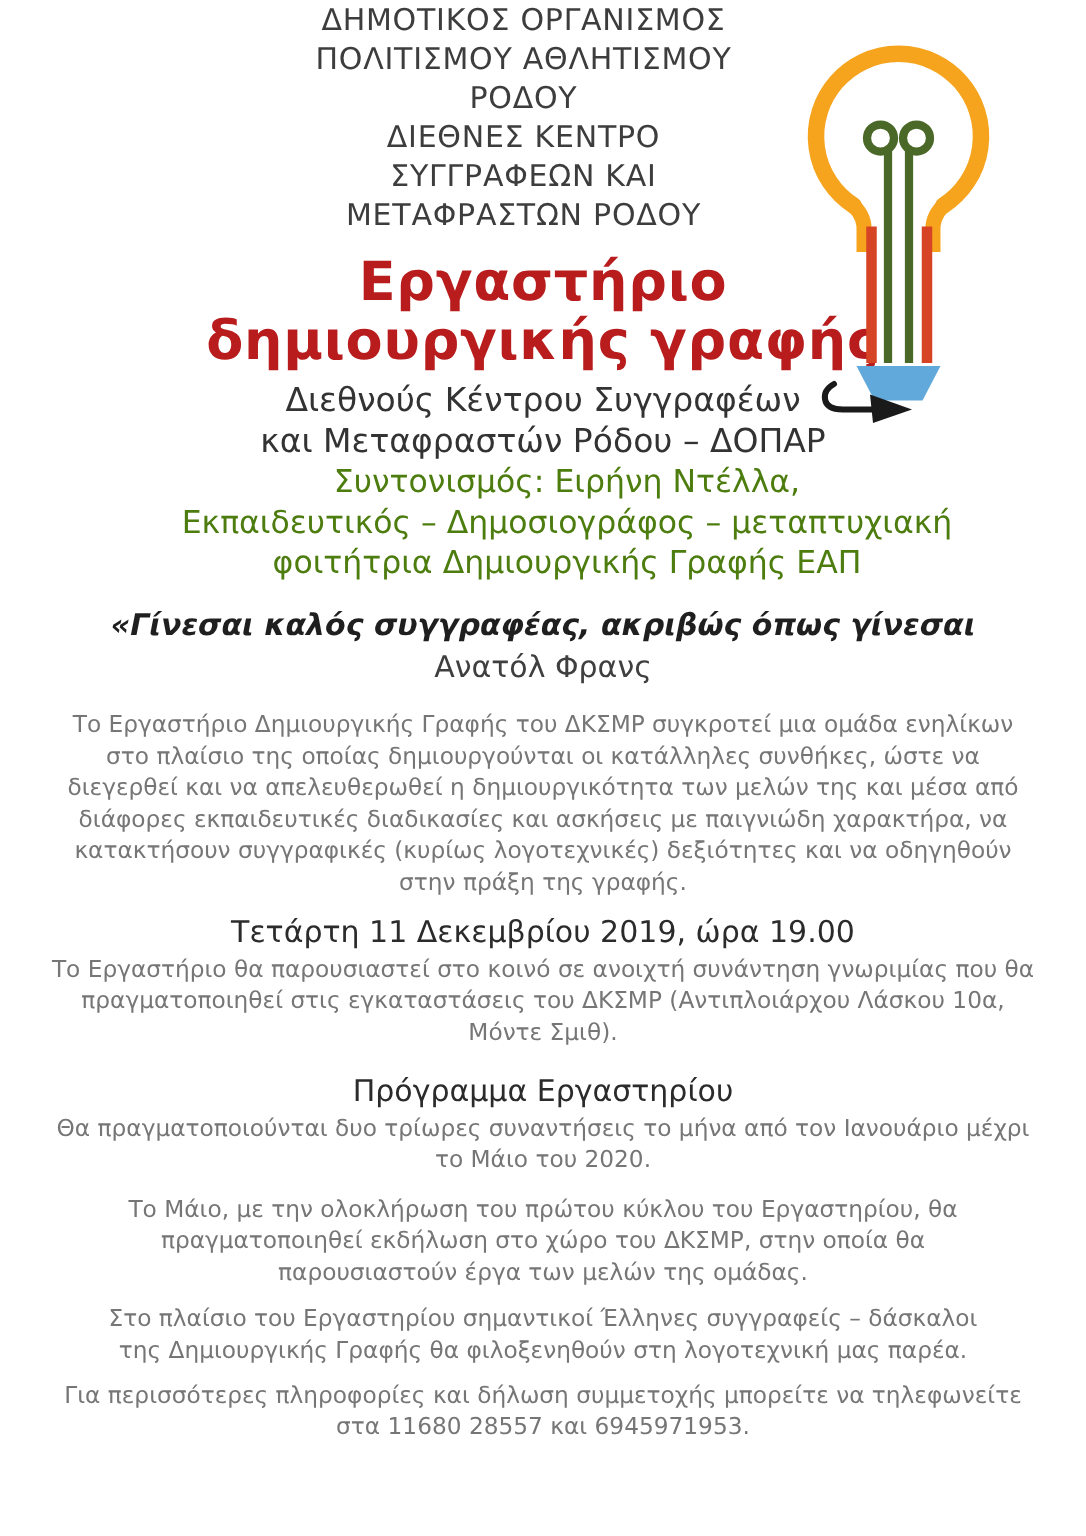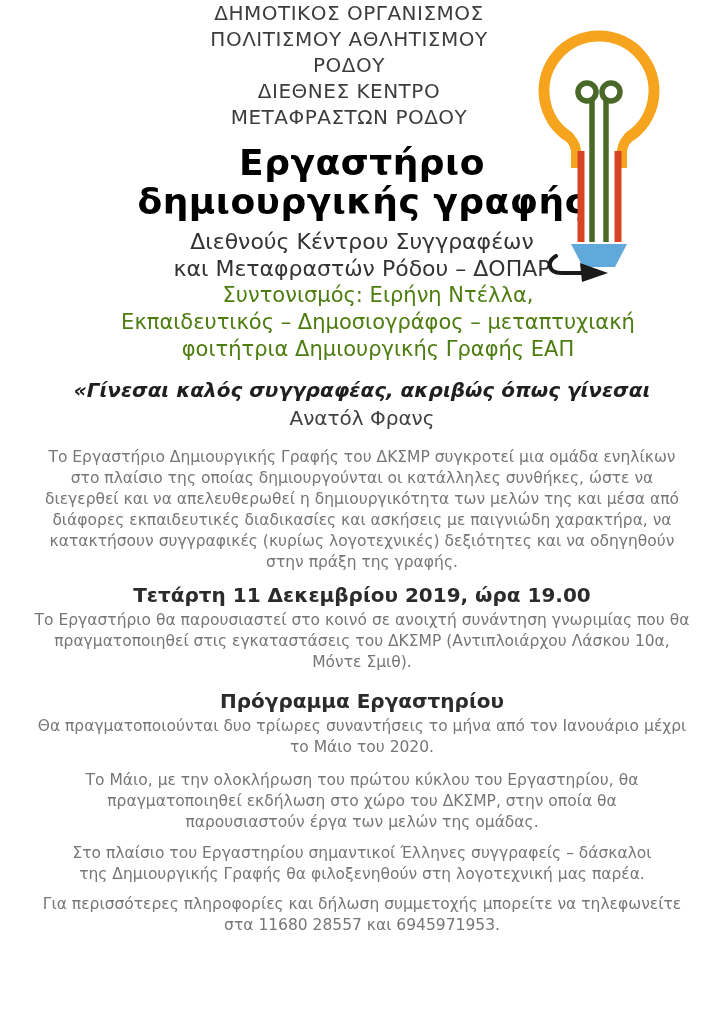--- a/index.html
+++ b/index.html
@@ -14,21 +14,21 @@
     box-sizing:border-box;
   }
   .org-header{
     font-size:20px;line-height:26px;
     color:#3d3d3d;letter-spacing:0.5px;
     padding-right:26px;
   }
   .main-title{
     margin-top:13px;
     font-size:36px;line-height:39px;
-    font-weight:bold;color:#000000;
+    font-weight:bold;color:#b91c1c;
     letter-spacing:0.5px;
   }
   .subtitle{margin-top:7px;}
   .subtitle .bold-line{
     font-size:22px;line-height:27px;
     font-weight:normal;color:#333333;
   }
   .subtitle .reg-line{
     font-size:21px;line-height:27px;
     color:#4d7c0f;
@@ -45,21 +45,21 @@
     color:#3f3f3f;
   }
   p.body-text{
     margin:3px auto;
     font-size:15.5px;line-height:21px;
     color:#767676;
   }
   .h-bold{
     margin:0 auto;
     font-size:20px;line-height:25px;
-    font-weight:bold;color:#2b2b2b;
+    font-weight:normal;color:#2b2b2b;
   }
   #intro-par{margin-top:15px;max-width:656px;}
   #date-heading{margin-top:10px;}
   #presentation-par{margin-top:2px;max-width:664px;}
   #program-heading{margin-top:16px;}
   #program-par{margin-top:2px;max-width:656px;}
   #may-par{margin-top:12px;max-width:600px;}
   #guests-par{margin-top:10px;max-width:610px;}
   #contact-par{margin-top:9px;max-width:644px;}
   .logo{
@@ -91,20 +91,21 @@
 
     <path d="M 36 241 Q 29 245 30 251 Q 31 258 42 258 L 68 258" fill="none" stroke-width="4" stroke-linecap="round" stroke="#1A1A1A"></path>
     <polygon points="60,248 88,258 62,267" fill="#1A1A1A"></polygon>
   </svg>
 
   <div class="org-header">
     <div>ΔΗΜΟΤΙΚΟΣ ΟΡΓΑΝΙΣΜΟΣ</div>
     <div>ΠΟΛΙΤΙΣΜΟΥ ΑΘΛΗΤΙΣΜΟΥ</div>
     <div>ΡΟΔΟΥ</div>
     <div>ΔΙΕΘΝΕΣ ΚΕΝΤΡΟ</div>
+    <div>ΣΥΓΓΡΑΦΕΩΝ ΚΑΙ</div>
     <div>ΜΕΤΑΦΡΑΣΤΩΝ ΡΟΔΟΥ</div>
   </div>
 
   <div class="main-title">
     <div>Εργαστήριο</div>
     <div>δημιουργικής γραφής</div>
   </div>
 
   <div class="subtitle">
     <div class="bold-line">Διεθνούς Κέντρου Συγγραφέων</div>

